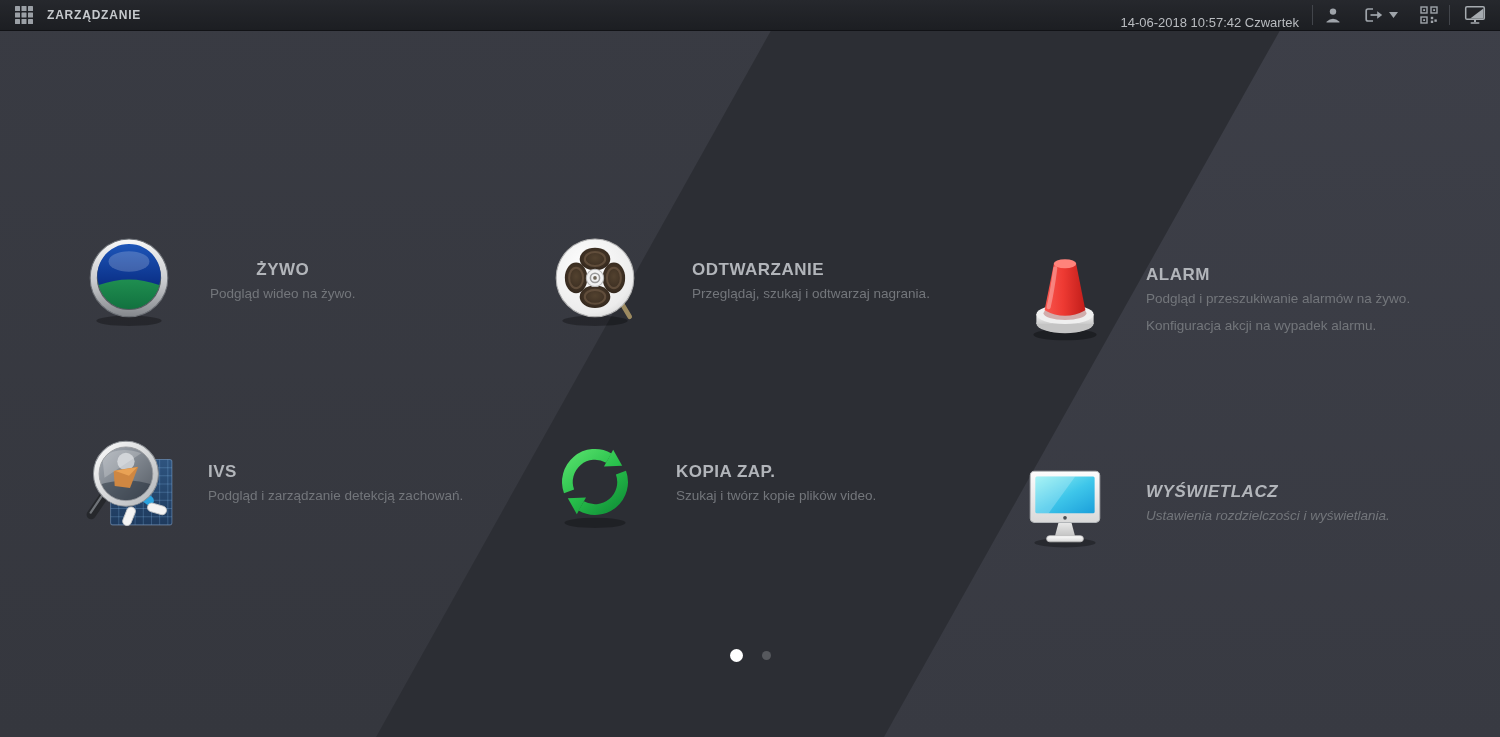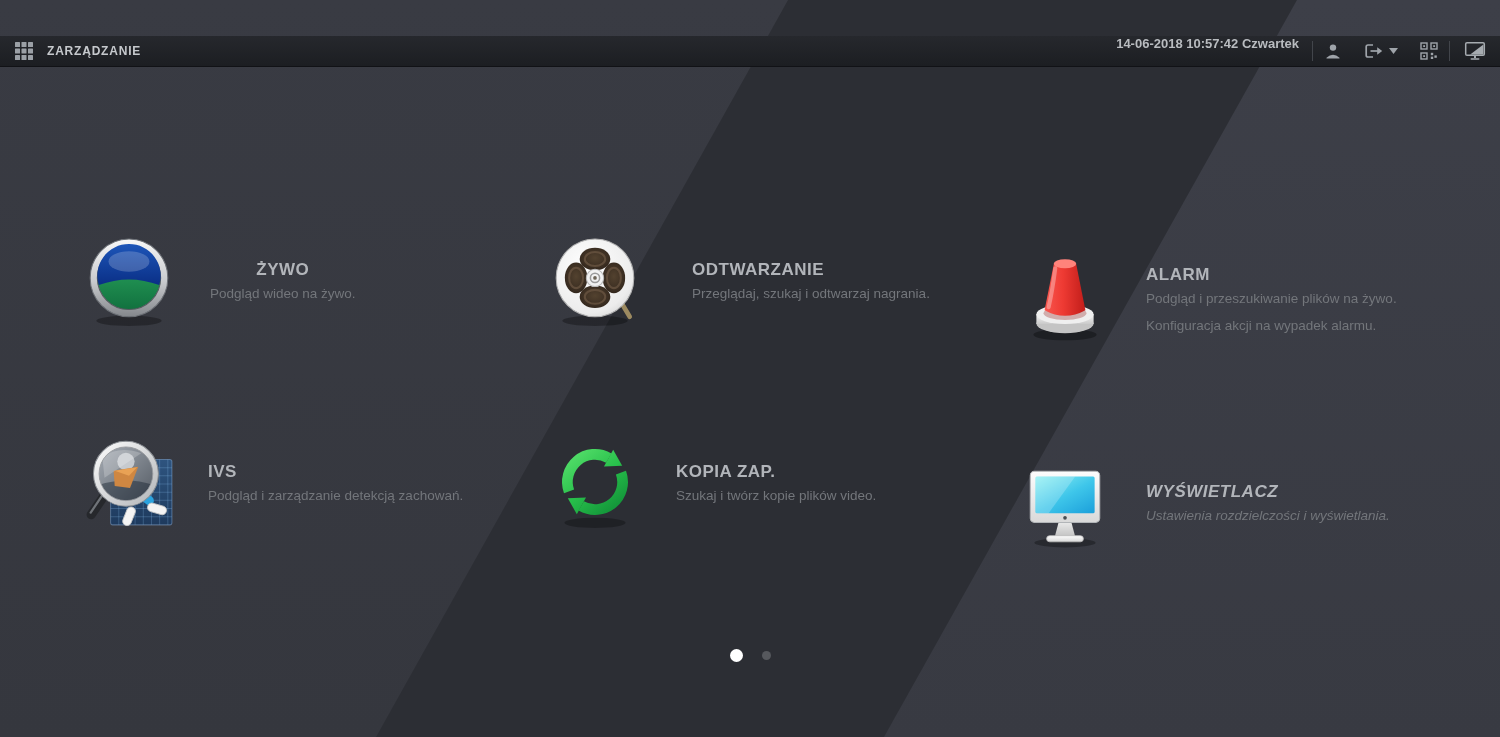--- a/index.html
+++ b/index.html
@@ -16,25 +16,25 @@
   }
   #band-right{
     background:linear-gradient(180deg,#3d3f48 0%,#383a42 100%);
     clip-path:polygon(1297px 0,1500px 0,1500px 737px,884px 737px);
   }
   
   .topbar{
     position:absolute;top:0;left:0;right:0;height:30px;z-index:20;
     background:linear-gradient(#26282d,#1c1e22);
     border-bottom:1px solid #111216;
-    display:flex;align-items:center;margin-top:36px;
+    display:flex;align-items:center;
   }
   .topbar-left{display:flex;align-items:center;gap:13px;padding-left:14px;}
   .app-title{font-size:12px;font-weight:bold;color:#c6c9cd;letter-spacing:.8px;}
-  .topbar-right{margin-left:auto;display:flex;align-items:flex-start;height:100%;font-weight:bold;}
+  .topbar-right{margin-left:auto;display:flex;align-items:flex-end;height:100%;}
   .datetime{font-size:13px;color:#b9bcc0;padding-right:13px;white-space:nowrap;}
   .vsep{width:1px;height:20px;background:#42454b;align-self:center;}
   .tb-btn{display:flex;align-items:center;justify-content:center;height:100%;padding:0 11px;cursor:pointer;}
   .caret{margin-left:4px;display:flex;}
   
   .cell{position:absolute;display:flex;align-items:center;height:96px;cursor:pointer;}
   .icon-box{width:86px;height:94px;flex:0 0 auto;}
   .texts{margin-left:38px;}
   .item-title{font-size:17px;font-weight:bold;color:#b2b5ba;letter-spacing:.5px;}
   .item-desc{font-size:13.5px;color:#73767b;margin-top:5px;line-height:1.4;}
@@ -213,21 +213,21 @@
       <rect x="14" y="60" width="56" height="9.5" fill="url(#baseG)"></rect>
       <ellipse cx="42" cy="60" rx="28" ry="9.5" fill="#efefef"></ellipse>
       <ellipse cx="42" cy="59" rx="21" ry="6.5" fill="rgba(140,20,15,.30)"></ellipse>
       <path d="M31 11 Q42 3 53 11 L62 56 Q42 67 22 56 Z" fill="url(#redG)"></path>
       <ellipse cx="42" cy="10.5" rx="11" ry="4.5" fill="#ff837b"></ellipse>
       <path d="M32.5 15 Q29.5 38 26 53" stroke="rgba(255,255,255,.32)" stroke-width="4" fill="none" stroke-linecap="round"></path>
     </svg>
   </div>
   <div class="texts">
     <div class="item-title">ALARM</div>
-    <div class="item-desc">Podgląd i przeszukiwanie plików na żywo.</div>
+    <div class="item-desc">Podgląd i przeszukiwanie alarmów na żywo.</div>
     <div class="item-desc">Konfiguracja akcji na wypadek alarmu.</div>
   </div>
 </div>
 
 <div class="cell" style="left:84px;top:436px;align-items:center;">
   <div class="icon-box" style="width:90px;">
     <svg width="90" height="94" viewBox="0 0 88 92">
       <defs>
         <linearGradient id="bpG" x1="0" y1="0" x2="0" y2="1">
           <stop offset="0" stop-color="#2e547f"></stop>

